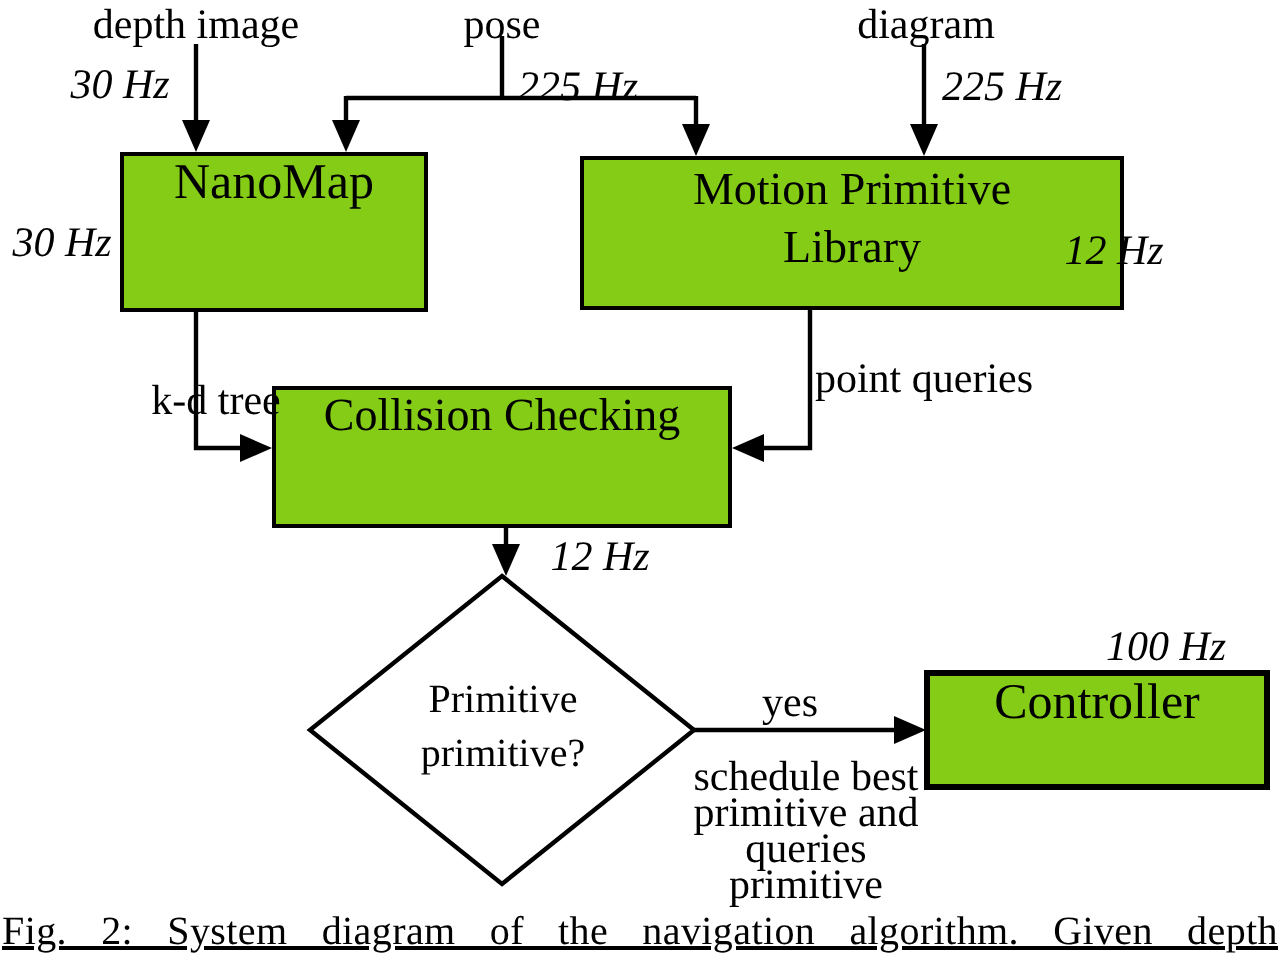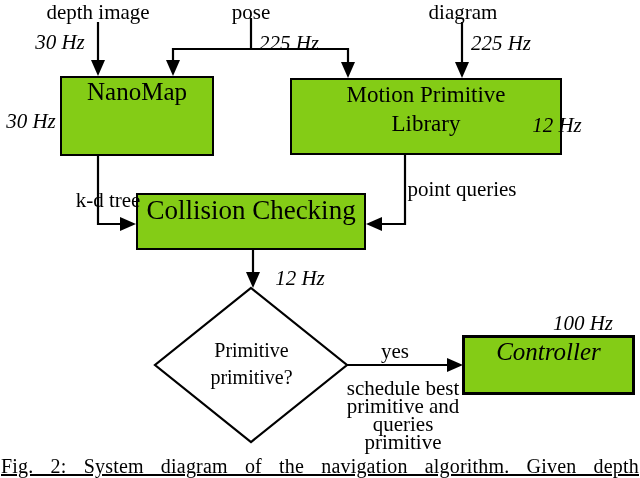--- a/index.html
+++ b/index.html
@@ -19,22 +19,22 @@
     background: #84cc16;
     display: flex;
     flex-direction: column;
     align-items: center;
     justify-content: flex-start;
     text-align: center;
     box-sizing: border-box;
   }
   .node-nanomap   { left: 60px;  top: 76px;  width: 154px; height: 80px; font-size: 25px; }
   .node-mpl       { left: 290px; top: 78px;  width: 272px; height: 77px; font-size: 23px; line-height: 29px; }
-  .node-cc        { left: 136px; top: 193px; width: 230px; height: 57px; font-size: 27px; }
-  .node-controller{ left: 462px; top: 335px; width: 173px; height: 60px; font-size: 25px; border-width: 3px; font-style: italic; }
+  .node-cc        { left: 136px; top: 193px; width: 230px; height: 71px; font-size: 23px; }
+  .node-controller{ left: 462px; top: 335px; width: 173px; height: 60px; font-size: 25px; border-width: 3px; }
   .diamond-label {
     position: absolute;
     left: 155px; top: 337px; width: 193px;
     text-align: center;
     font-size: 20px;
     line-height: 27px;
   }
   .lbl {
     position: absolute;
     white-space: nowrap;

